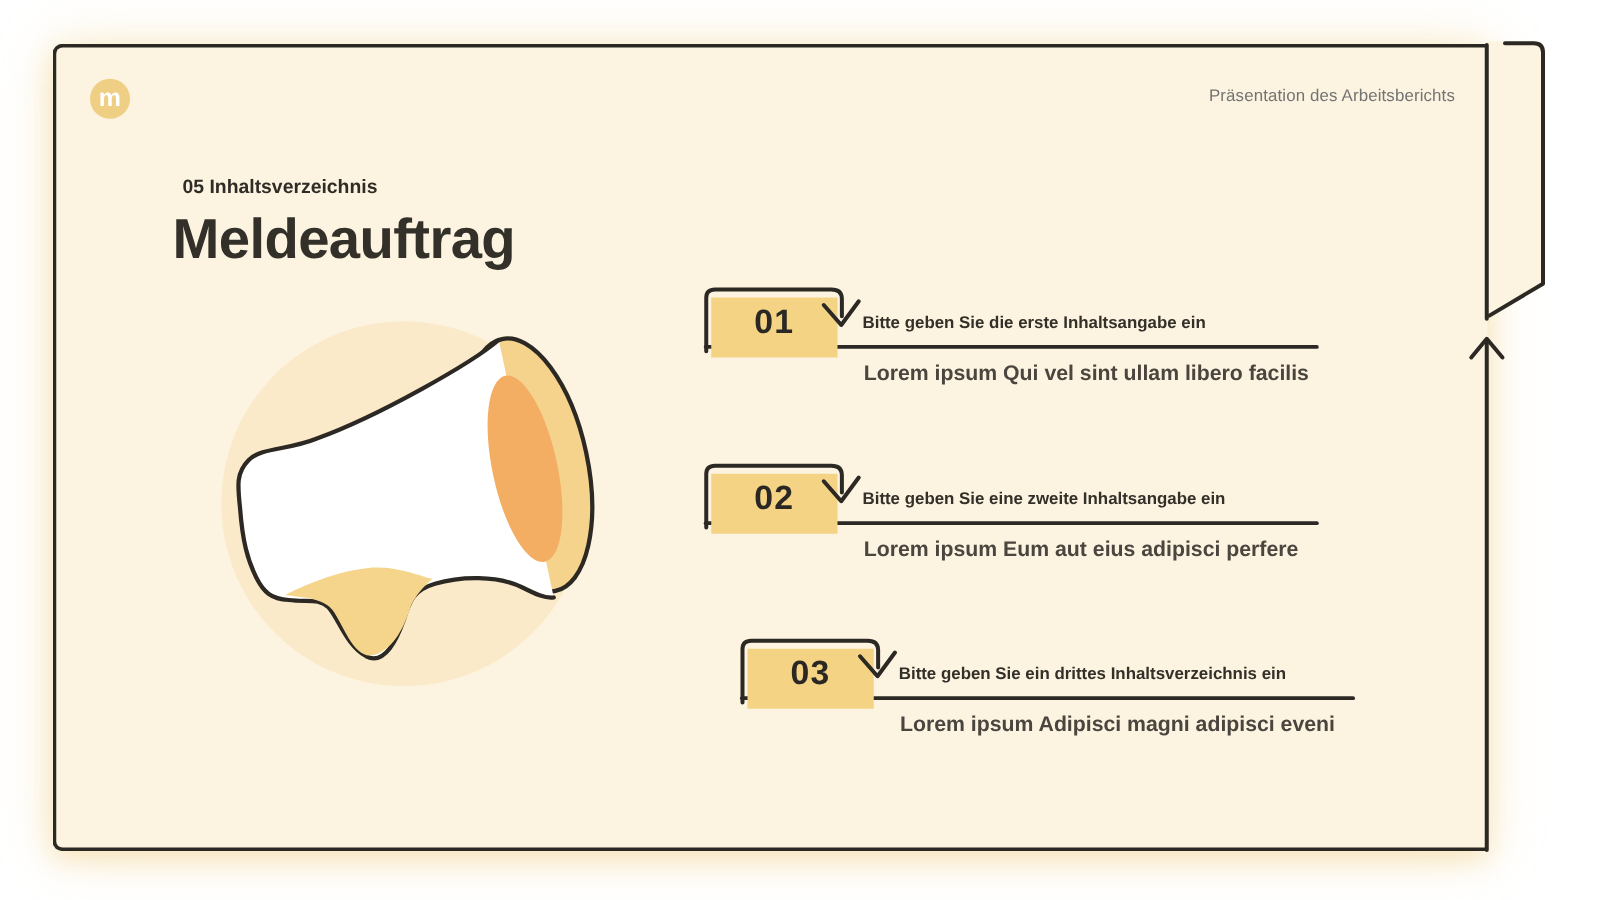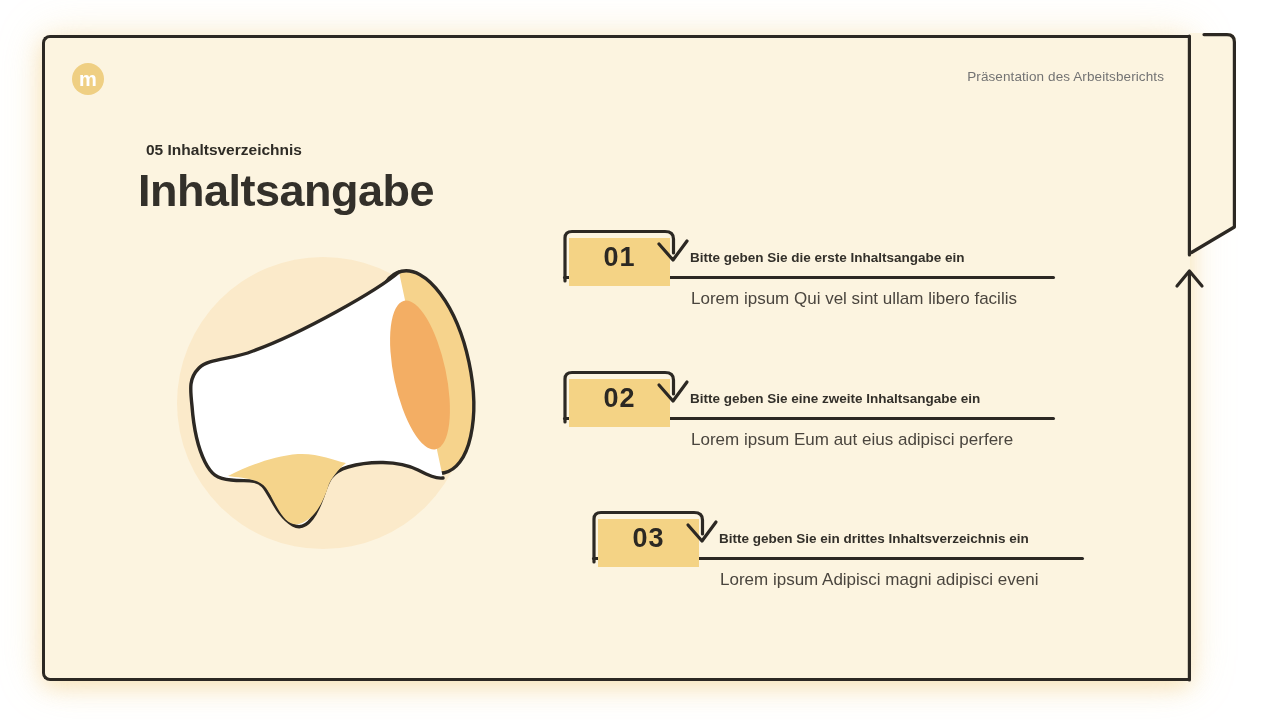--- a/index.html
+++ b/index.html
@@ -69,42 +69,42 @@
     position:absolute; left:0; top:0;
     width:132px; height:52px; overflow:visible;
   }
   .row .label {
     position:absolute; left:127px; top:21px;
     font-size:13.5px; font-weight:700; color:#33302A;
     white-space:nowrap;
   }
   .row .body-text {
     position:absolute; left:128px; top:60px;
-    font-size:17px; font-weight:400; color:#4A453E;
+    font-size:17px; font-weight:700; color:#4A453E;
     white-space:nowrap;
   }
   .edge-overlay {
     position:absolute; left:1160px; top:0; width:110px; height:700px;
     overflow:visible;
   }
 </style>
 </head>
 <body>
 
 <div class="card">
 
   <div class="logo">
     <span>m</span>
   </div>
 
   <div class="header-note">Präsentation des Arbeitsberichts</div>
 
   <div class="kicker">05 Inhaltsverzeichnis</div>
 
-  <div class="page-title">Inhaltsangabe</div>
+  <div class="page-title">Meldeauftrag</div>
 
   <svg class="illustration" viewBox="0 0 340 310">
     <circle cx="170" cy="155" r="146" fill="#FBEACA"></circle>
     <ellipse cx="270" cy="124" rx="47" ry="103" transform="rotate(-12 270 124)" fill="#F6D38C" stroke="#2C2823" stroke-width="3.4"></ellipse>
     <path d="M246,24
              C 225,42 150,85 100,103
              C 78,112 56,110 46,120
              C 36,130 37,140 39,158
              C 41,185 45,200 52,214
              C 58,226 64,231 78,232

